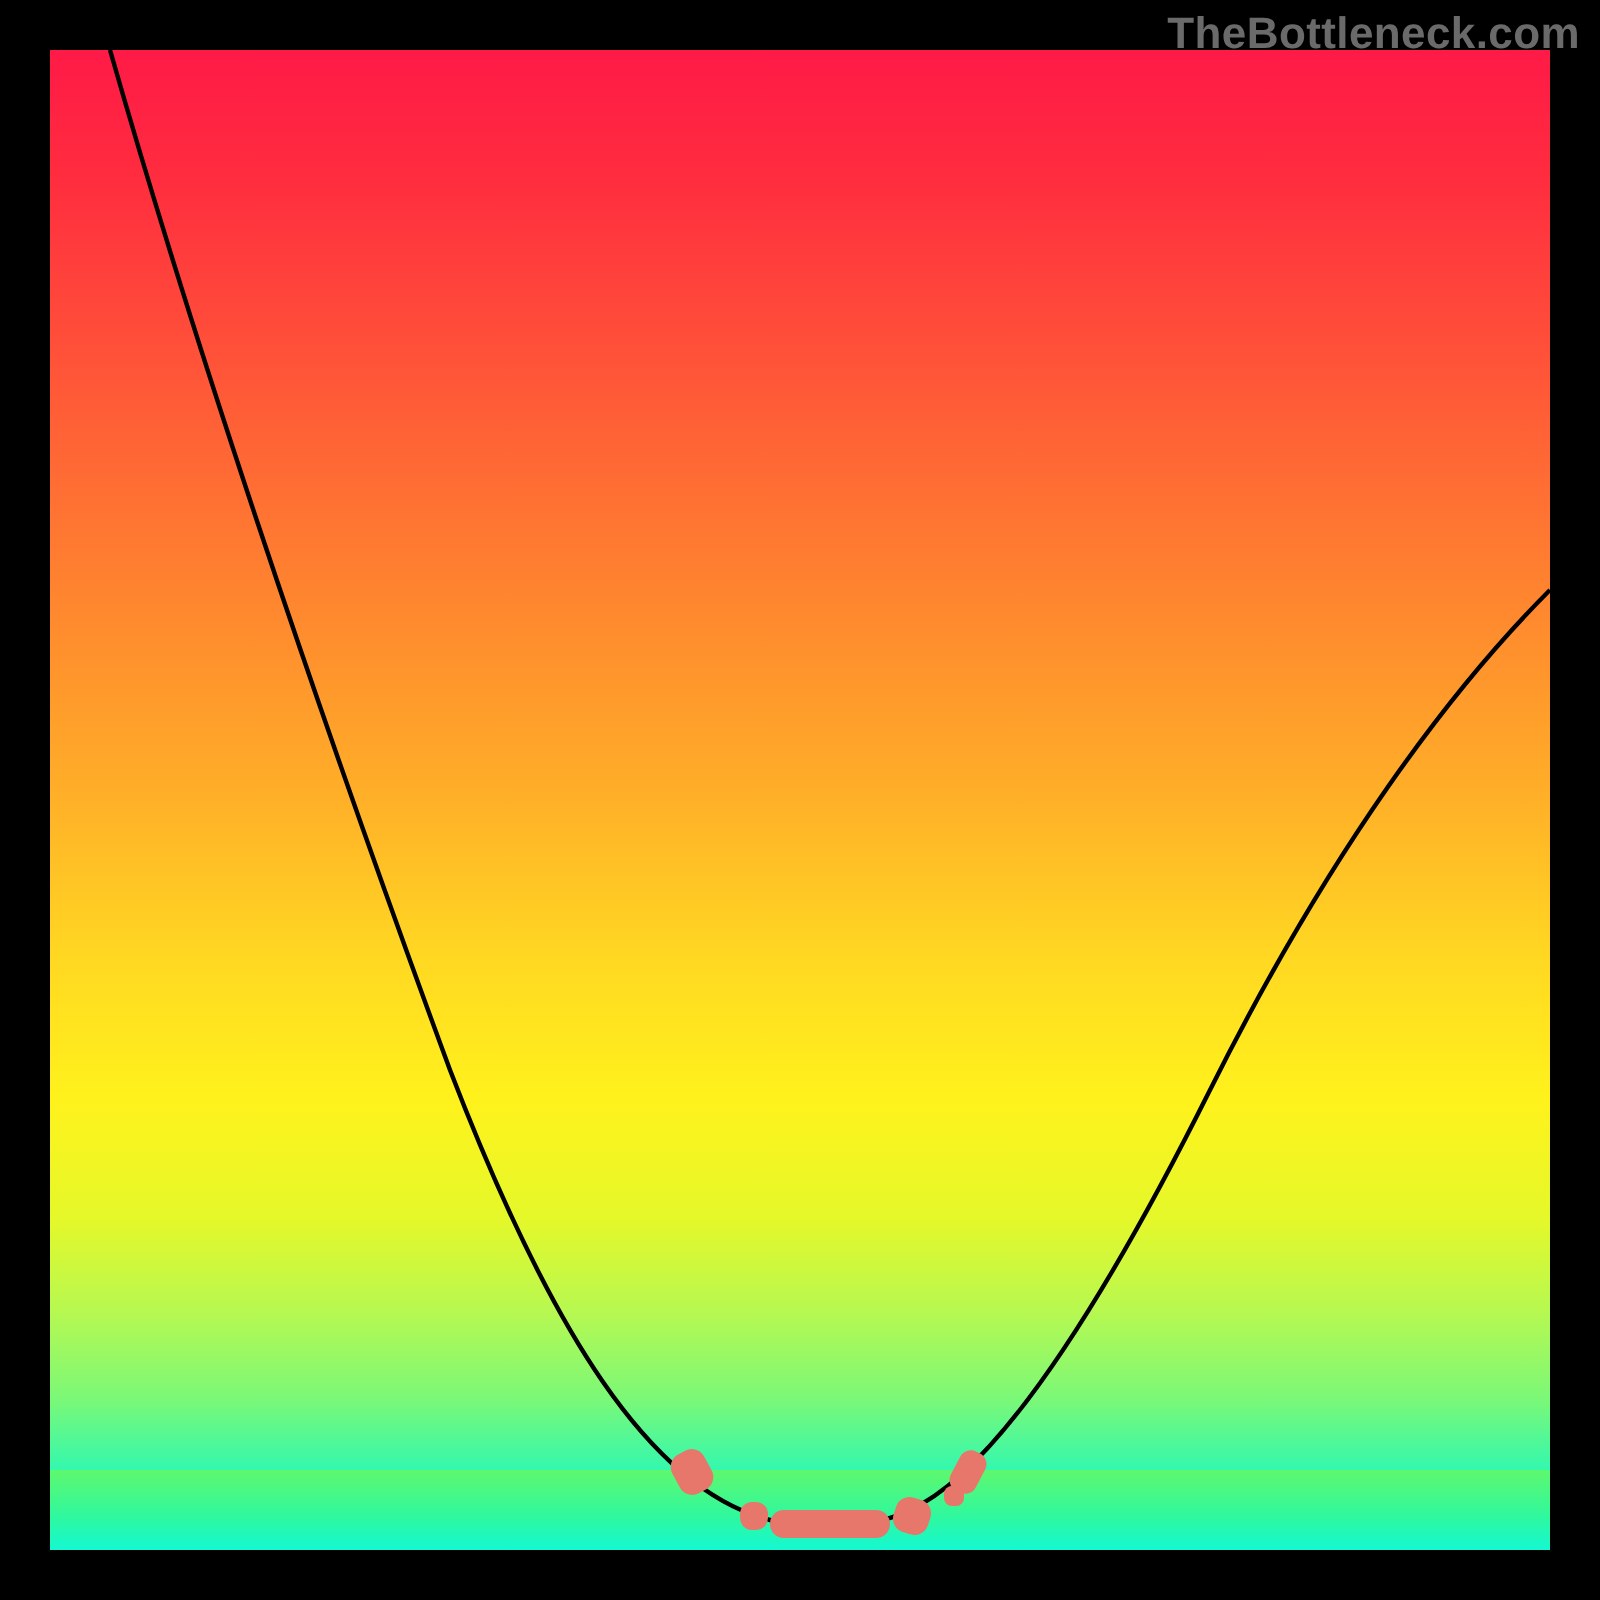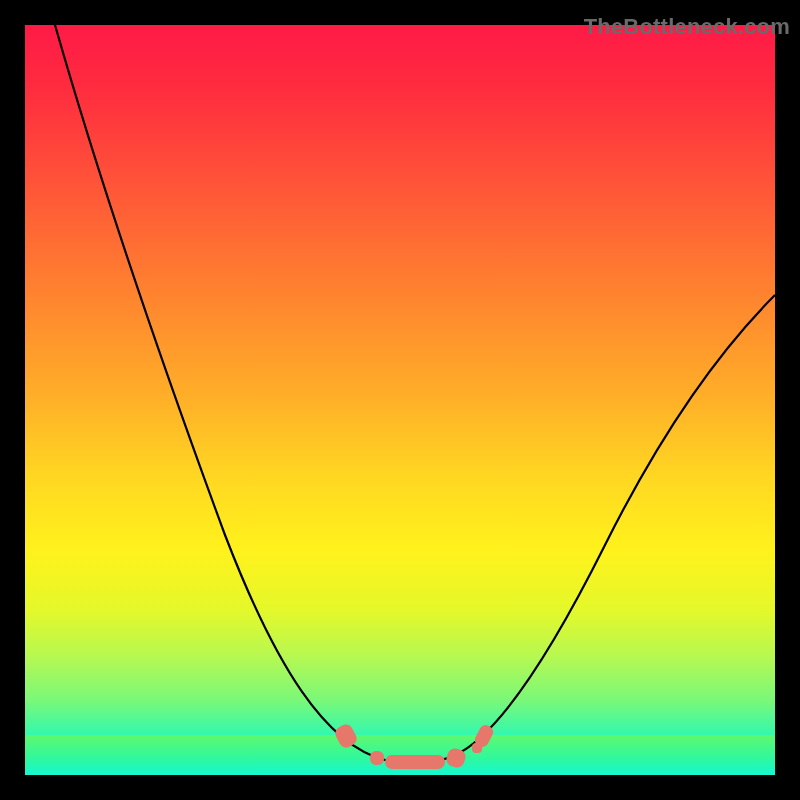--- a/index.html
+++ b/index.html
@@ -55,21 +55,20 @@
   }
   .watermark {
     position: absolute;
     top: 4px;
     right: 10px;
     color: #6a6a6a;
     font-size: 22px;
     font-weight: 600;
     letter-spacing: 0.2px;
     user-select: none;
-    margin-top: 10px;
   }
   svg.curve {
     position: absolute;
     left: 0;
     top: 0;
     width: 750px;
     height: 750px;
   }
   .curve path.main {
     stroke: #000;

